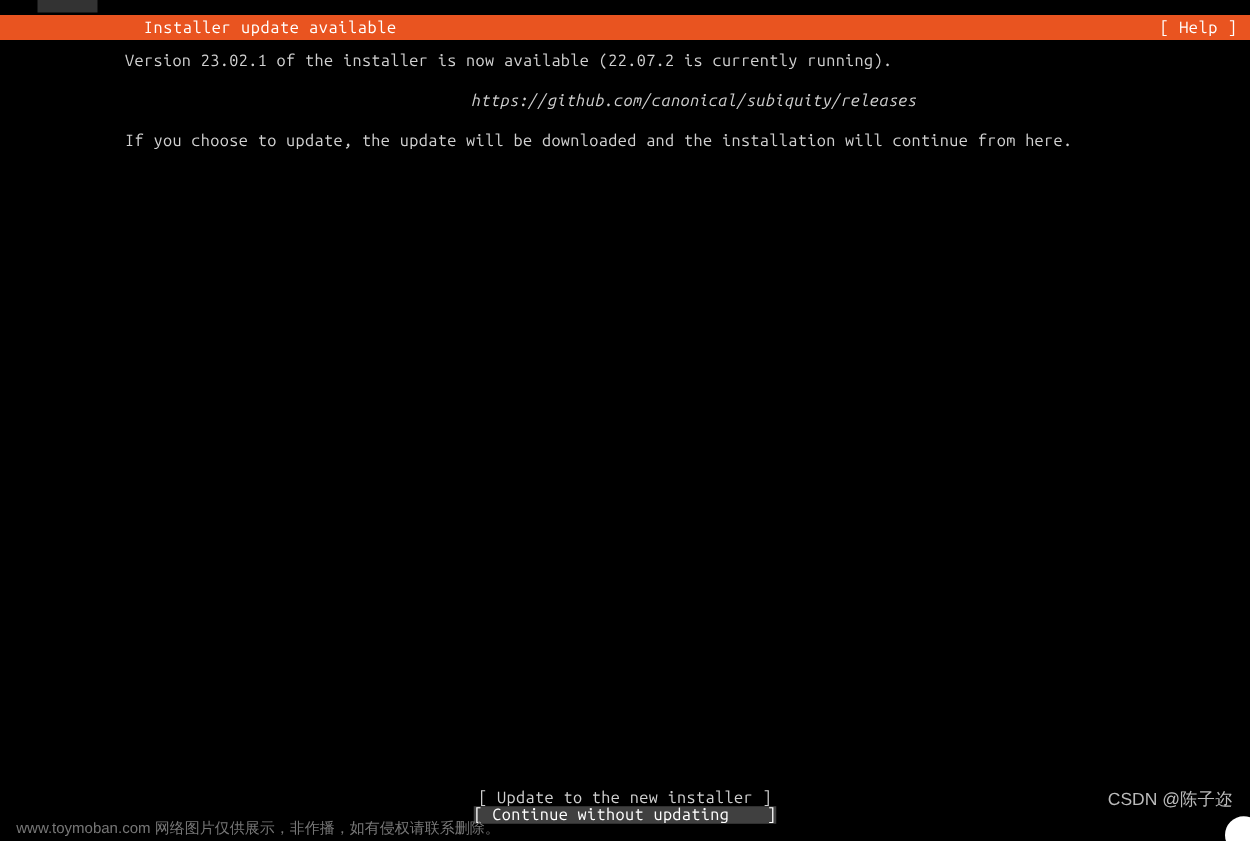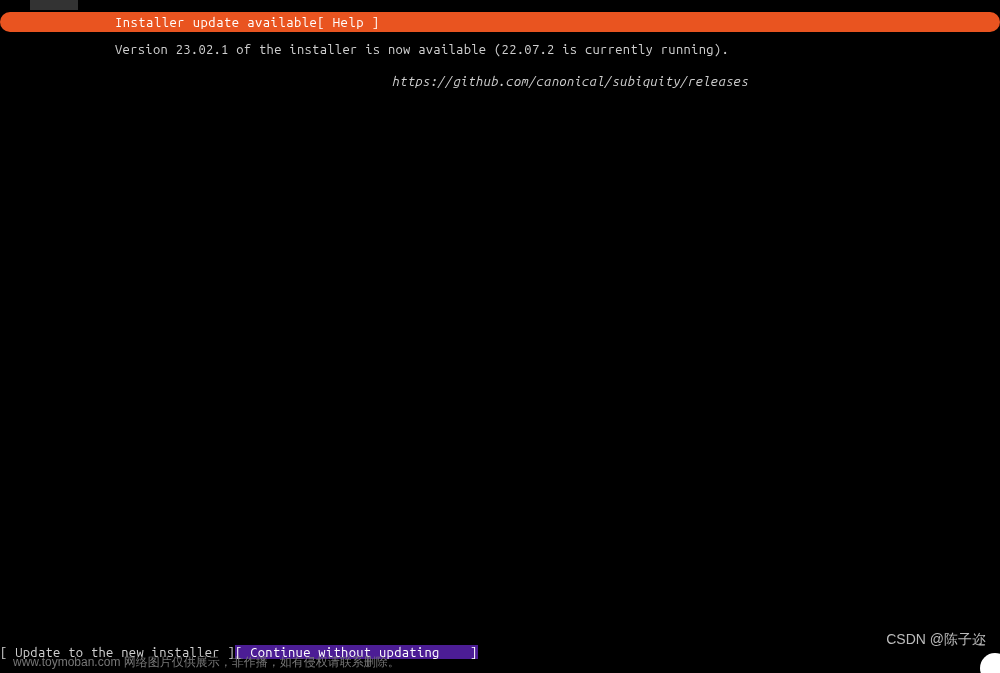--- a/index.html
+++ b/index.html
@@ -27,34 +27,34 @@
     }
     .header-bar {
       position: absolute;
       top: 12px;
       left: 0;
       right: 0;
       height: 20px;
       background: #e95420;
       display: flex;
       align-items: center;
+      justify-content: space-between;
       padding: 0 10px 0 115px;
       color: #ffffff;
-      border-radius: 10px;
     }
     .header-title {
       letter-spacing: 0.5px;
     }
     .header-help {
       letter-spacing: 0.5px;
     }
     .content-area {
       position: absolute;
       top: 40px;
-      left: 115px;
+      left: 100px;
       right: 20px;
       color: #d0d0d0;
       line-height: 1.4;
     }
     .content-line {
       margin-bottom: 14px;
       letter-spacing: 0.3px;
       white-space: pre;
     }
     .url-line {
@@ -63,34 +63,34 @@
       margin-bottom: 14px;
       letter-spacing: 0.3px;
       font-style: italic;
     }
     .button-area {
       position: absolute;
       bottom: 14px;
       left: 0;
       right: 0;
       display: flex;
-      flex-direction: row;
+      flex-direction: column;
       align-items: center;
       gap: 0px;
     }
     .installer-button {
       font-family: inherit;
       font-size: 13px;
       color: #d0d0d0;
       letter-spacing: 0.3px;
       white-space: pre;
       line-height: 14px;
     }
     .installer-button.selected {
-      background: #4c1d95;
+      background: #404040;
       color: #ffffff;
     }
     .watermark-left {
       position: absolute;
       bottom: 2px;
       left: 13px;
       color: #777777;
       font-size: 12px;
       font-family: sans-serif;
     }
@@ -118,20 +118,21 @@
 <div class="top-tab"></div>
 
 <div class="header-bar">
   <span class="header-title">Installer update available</span>
   <span class="header-help">[ Help ]</span>
 </div>
 
 <div class="content-area">
   <div class="content-line">Version 23.02.1 of the installer is now available (22.07.2 is currently running).</div>
   <div class="url-line">https://github.com/canonical/subiquity/releases</div>
+  <div class="content-line">If you choose to update, the update will be downloaded and the installation will continue from here.</div>
 </div>
 
 <div class="button-area">
   <div class="installer-button">[ Update to the new installer ]</div>
   <div class="installer-button selected">[ Continue without updating    ]</div>
 </div>
 
 <div class="watermark-left">www.toymoban.com 网络图片仅供展示，非作播，如有侵权请联系删除。</div>
 <div class="watermark-right">CSDN @陈子迩</div>
 <div class="corner-circle"></div>

